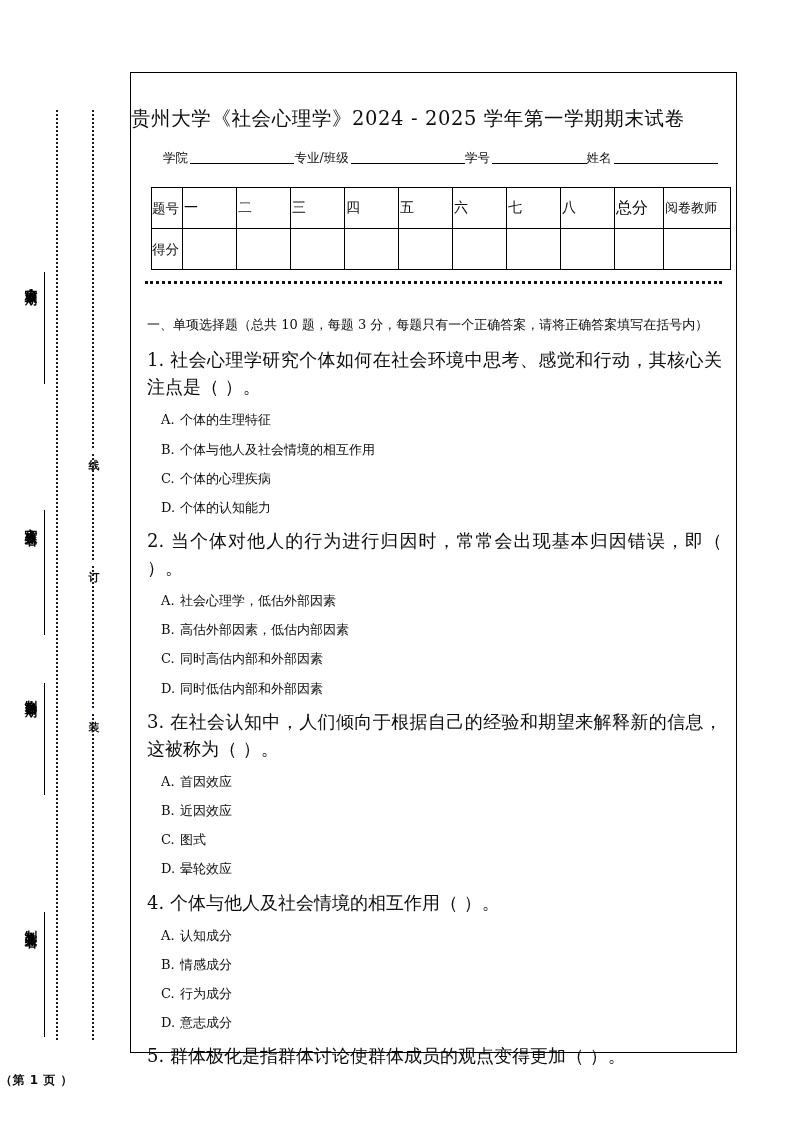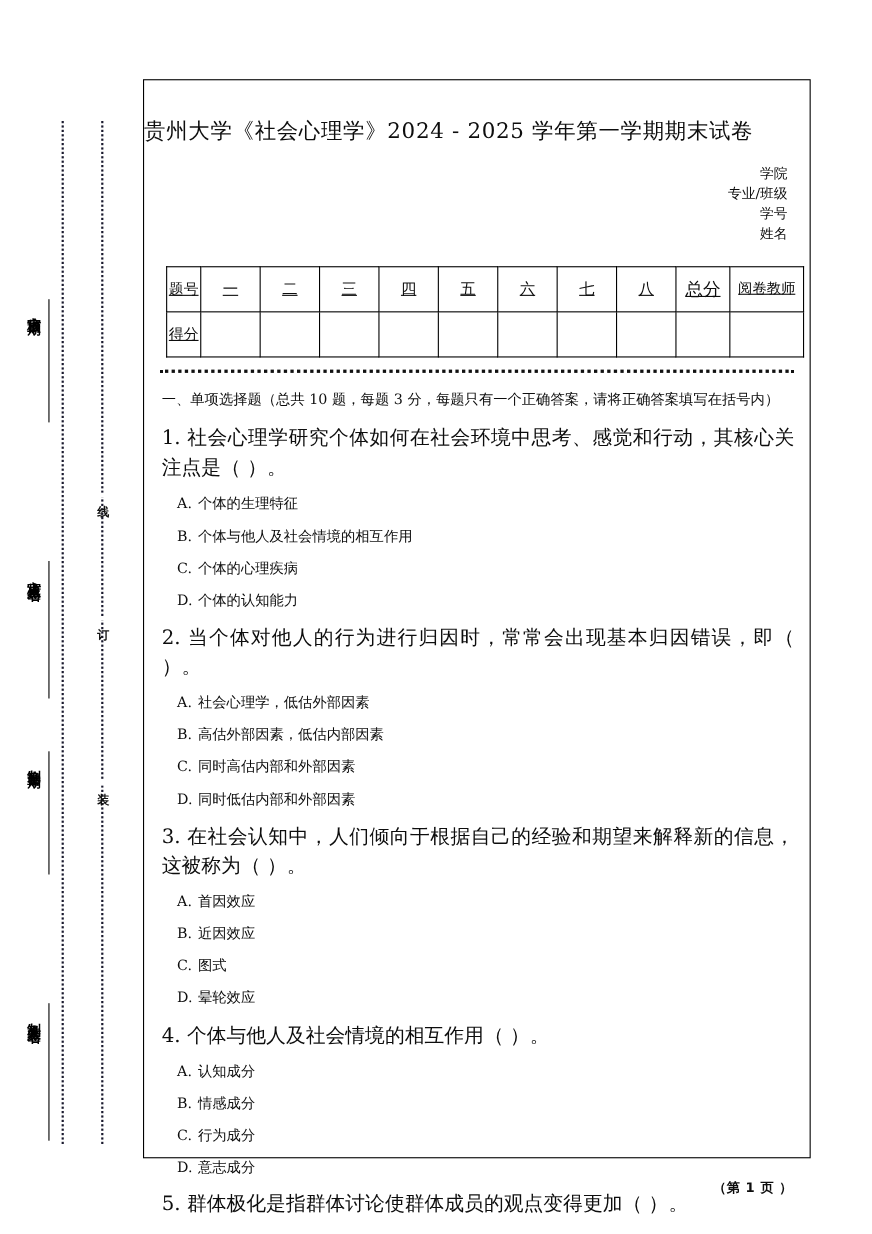--- a/index.html
+++ b/index.html
@@ -74,25 +74,24 @@
     font-size: 19.5px;
     font-weight: normal;
     letter-spacing: 0.6px;
     margin-top: 32px;
     font-family: "DejaVu Serif", "Liberation Serif", serif;
     white-space: nowrap;
   }
 
   .idline {
     display: flex;
-    align-items: flex-end;
+    align-items: flex-start;
     margin: 18px 18px 0 32px;
     font-size: 12.5px;
     white-space: nowrap;
-    flex-direction: column;
   }
   .idline .lbl { padding-right: 2px; }
   .idline .blank {
     border-bottom: 1.2px solid #000;
     flex: 1 1 auto;
     height: 13px;
   }
   .idline .blank.w1 { flex: 1.05; }
   .idline .blank.w2 { flex: 1.15; }
   .idline .blank.w3 { flex: 0.95; }
@@ -103,47 +102,46 @@
     margin: 20px 0 0 20px;
     width: 567px;
   }
   table.score {
     border-collapse: collapse;
     table-layout: fixed;
     width: 567px;
   }
   table.score td {
     border: 1px solid #000;
-    text-align: center;
+    text-align: left;
     vertical-align: middle;
     font-size: 14px;
     font-family: "DejaVu Serif", "Liberation Serif", serif;
     height: 38px;
-    text-decoration: underline;
   }
   table.score td.rowhead {
     width: 30px;
     line-height: 1.06;
     font-size: 13.5px;
     padding: 0;
   }
   table.score td.num { width: 51px; }
   table.score td.total { width: 46px; font-size: 16px; }
   table.score td.marker { width: 64px; font-size: 13px; line-height: 1.12; }
 
   
   .dotted-sep {
     margin: 11px 14px 0 14px;
     border-top: 3px dotted #111;
     height: 0;
   }
 
   
   .body {
-    margin: 14px 14px 0 16px;
+    margin: 30px 14px 0 16px;
     font-size: 13px;
     line-height: 1.35;
   }
   .section-head {
     font-size: 13px;
     line-height: 1.72;
     text-indent: 0;
     margin-bottom: 6px;
     text-align: justify;
   }
@@ -159,21 +157,21 @@
     font-size: 13px;
     line-height: 1.4;
   }
   .opt .ol { display: inline-block; width: 19px; }
 
   .footer {
     position: absolute;
     left: 0;
     top: 1072px;
     width: 721px;
-    text-align: right;
+    text-align: left;
     font-family: "DejaVu Sans", "Liberation Sans", sans-serif;
     font-weight: bold;
     font-size: 12px;
     letter-spacing: 0.5px;
   }
 </style>
 </head>
 <body>
 
 <div class="margin-col">

